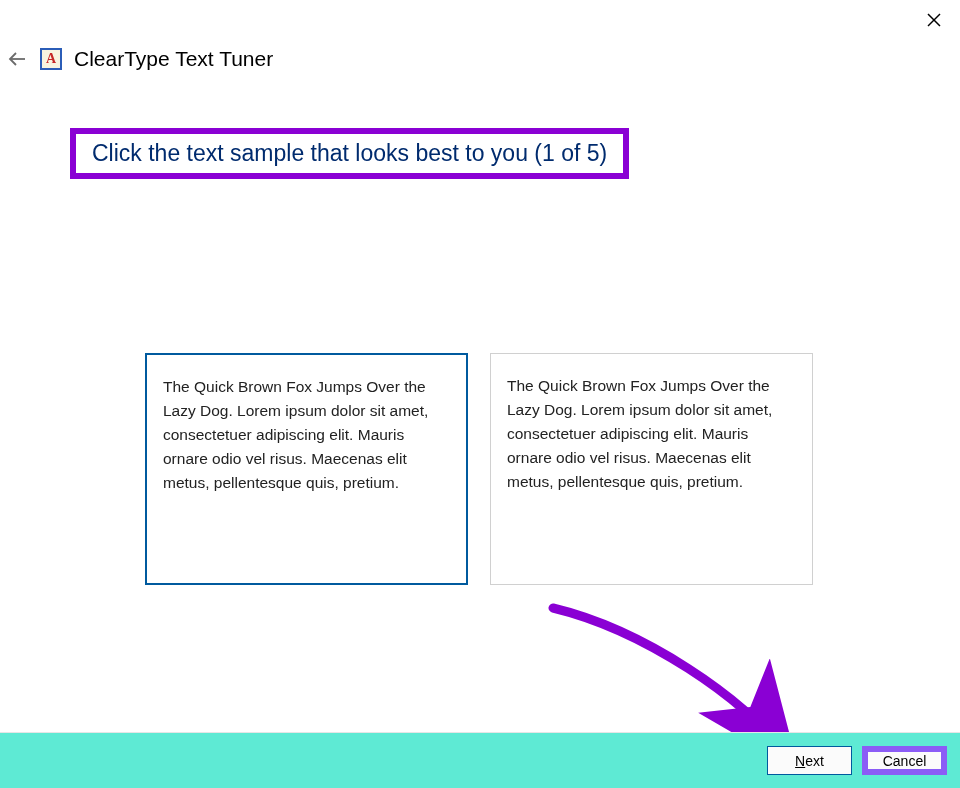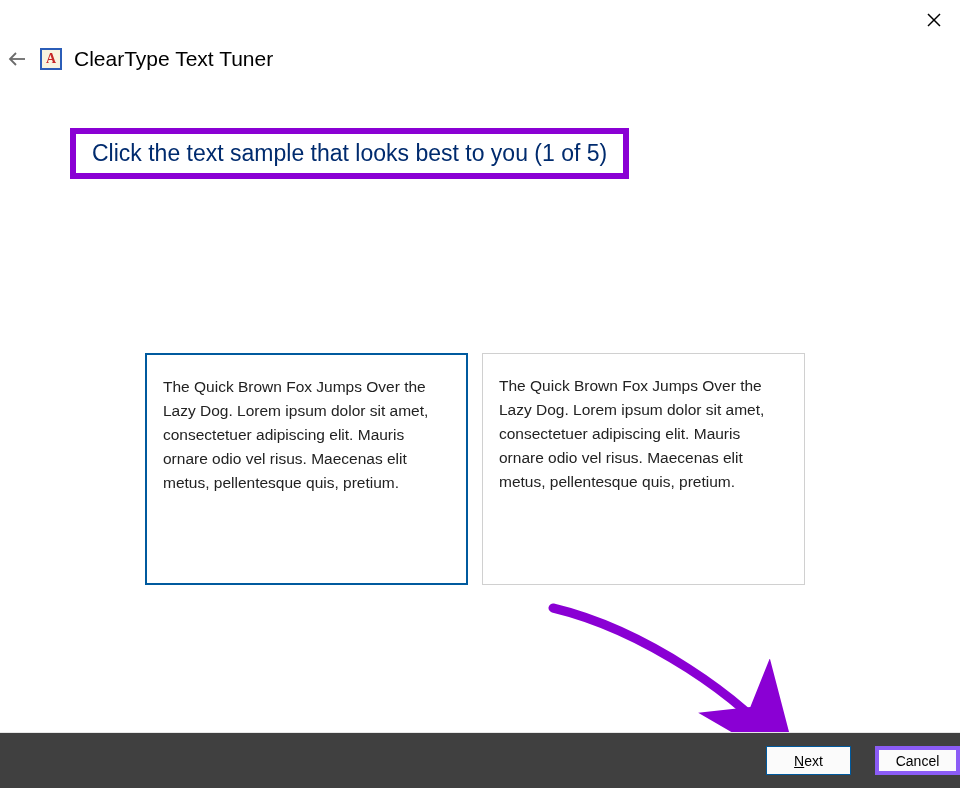--- a/index.html
+++ b/index.html
@@ -81,21 +81,21 @@
     }
     .instruction-text {
       font-size: 23px;
       color: #002b6e;
     }
     .sample-container {
       position: absolute;
       top: 353px;
       left: 145px;
       display: flex;
-      gap: 14px;
+      gap: 22px;
     }
     .sample {
       width: 323px;
       height: 232px;
       border: 1px solid #d0d0d0;
       padding: 20px 16px;
       cursor: pointer;
       font-size: 15.5px;
       line-height: 1.55;
       color: #222;
@@ -103,30 +103,31 @@
     .sample.selected {
       border: 2px solid #005a9e;
     }
     .footer {
       position: absolute;
       bottom: 0;
       left: 0;
       width: 100%;
       height: 56px;
       border-top: 1px solid #e6e6e6;
-      background: #404040;
+      background: #5eead4;
       display: flex;
       align-items: center;
       justify-content: flex-end;
-      gap: 24px;
+      padding-right: 13px;
+      gap: 10px;
     }
     .btn {
       min-width: 85px;
       height: 29px;
-      border: 4px solid #8b5cf6;
+      border: 6px solid #8b5cf6;
       background: #fbfbfb;
       font-size: 14px;
       color: #000;
       cursor: pointer;
       padding: 0 12px;
       font-family: inherit;
     }
     .btn.primary {
       border: 1.5px solid #005a9e;
     }

